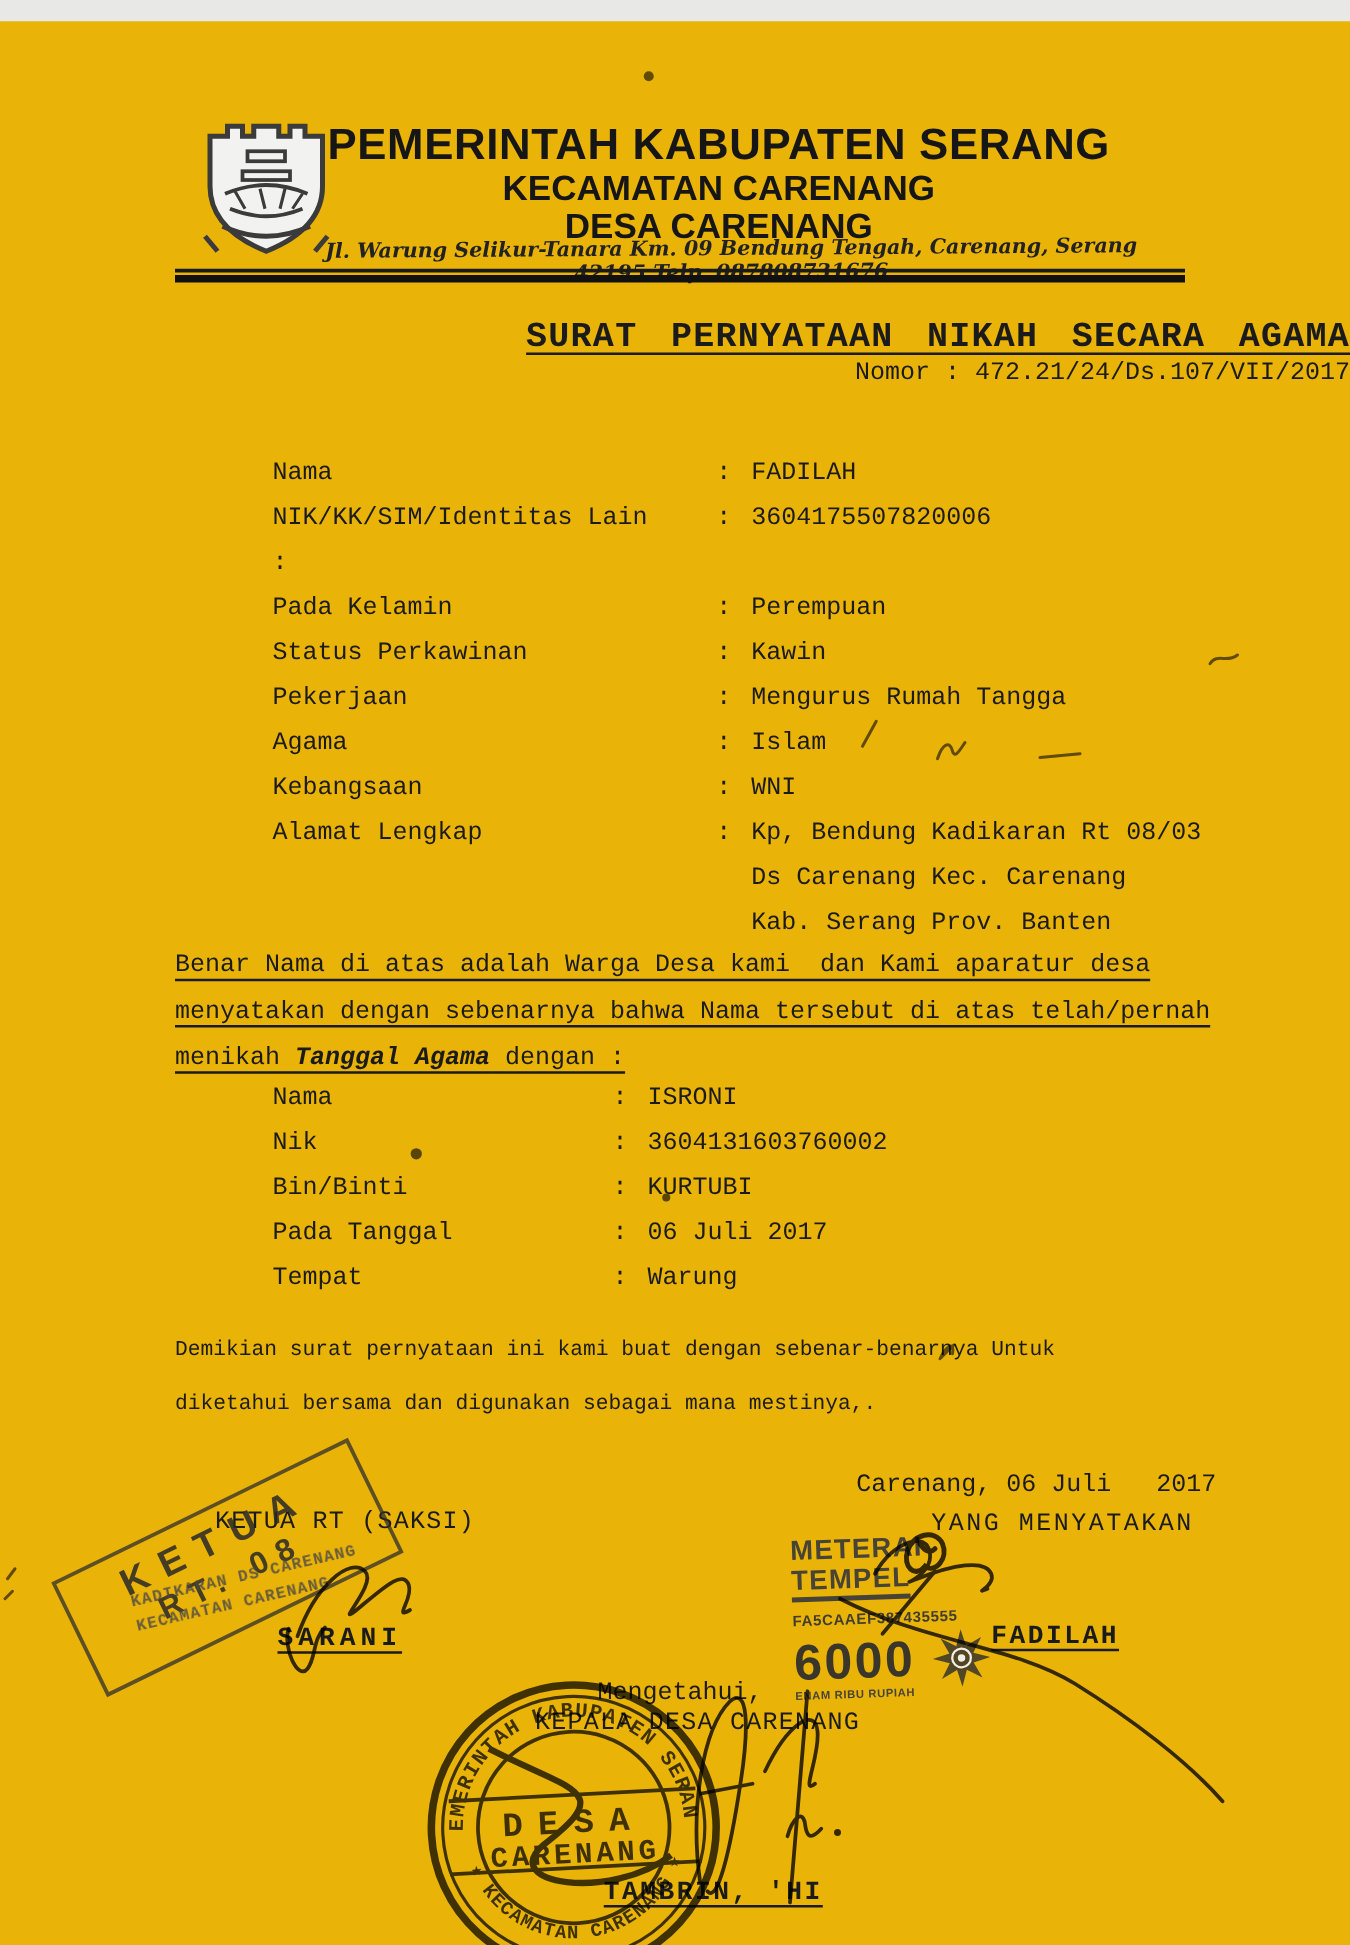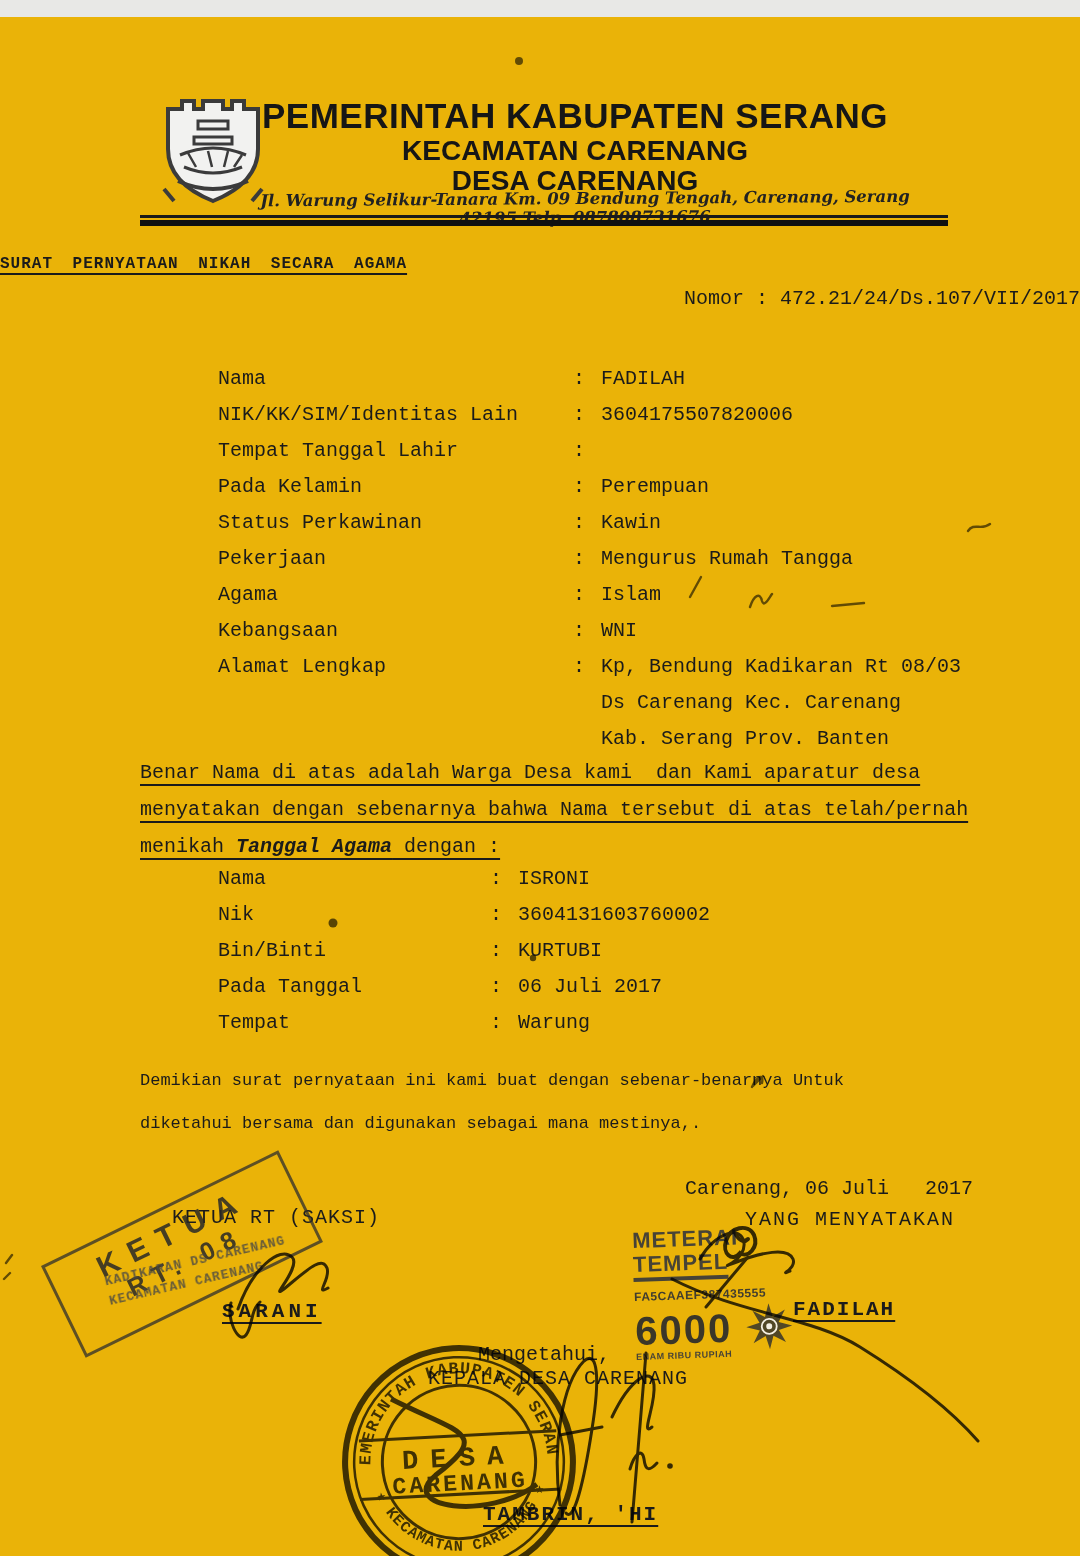--- a/index.html
+++ b/index.html
@@ -14,21 +14,21 @@
   
   .gov1{font-family:"Liberation Sans",sans-serif;font-weight:bold;font-size:35px;letter-spacing:.5px;color:#161616;}
   .gov2,.gov3{font-family:"Liberation Sans",sans-serif;font-weight:bold;font-size:28px;color:#161616;}
   .hdr-text{left:250px;top:80px;width:650px;text-align:center;line-height:1.1;}
   .addr{left:255px;top:172px;width:660px;text-align:center;
         font-family:"DejaVu Serif",serif;font-style:italic;font-weight:bold;font-size:16.5px;color:#222;transform:rotate(-.4deg);}
   .rule-thin{left:140px;top:198px;width:808px;height:3px;background:#1a1a1a;}
   .rule-thick{left:140px;top:203px;width:808px;height:6px;background:#111;}
 
   
-  .doc-title{left:0;top:238px;width:1080px;text-align:left;font-weight:bold;font-size:16px;word-spacing:9px;letter-spacing:1px;}
+  .doc-title{left:0;top:238px;width:1080px;text-align:right;font-weight:bold;font-size:28px;word-spacing:9px;letter-spacing:1px;}
   .doc-title span{text-decoration:underline;text-underline-offset:5px;text-decoration-thickness:2px;}
   .doc-number{left:0;top:270px;width:1080px;text-align:right;font-size:20px;}
 
   .intro{left:140px;top:306px;font-size:20px;}
 
   
   .rows1{left:218px;top:350px;width:790px;}
   .rows2{left:218px;top:850px;width:700px;}
   .frow{display:grid;height:36px;align-items:start;font-size:20px;}
   .rows1 .frow{grid-template-columns:355px 28px auto;}
@@ -106,21 +106,20 @@
       <span>Nama</span>
       <span>:</span>
       <span class="fval pre">FADILAH</span>
     </div>
     <div class="frow">
       <span>NIK/KK/SIM/Identitas Lain</span>
       <span>:</span>
       <span class="fval pre">3604175507820006</span>
     </div>
     <div class="frow">
-      <span>Tempat Tanggal Lahir</span>
       <span>:</span>
     </div>
     <div class="frow">
       <span>Pada Kelamin</span>
       <span>:</span>
       <span class="fval pre">Perempuan</span>
     </div>
     <div class="frow">
       <span>Status Perkawinan</span>
       <span>:</span>

